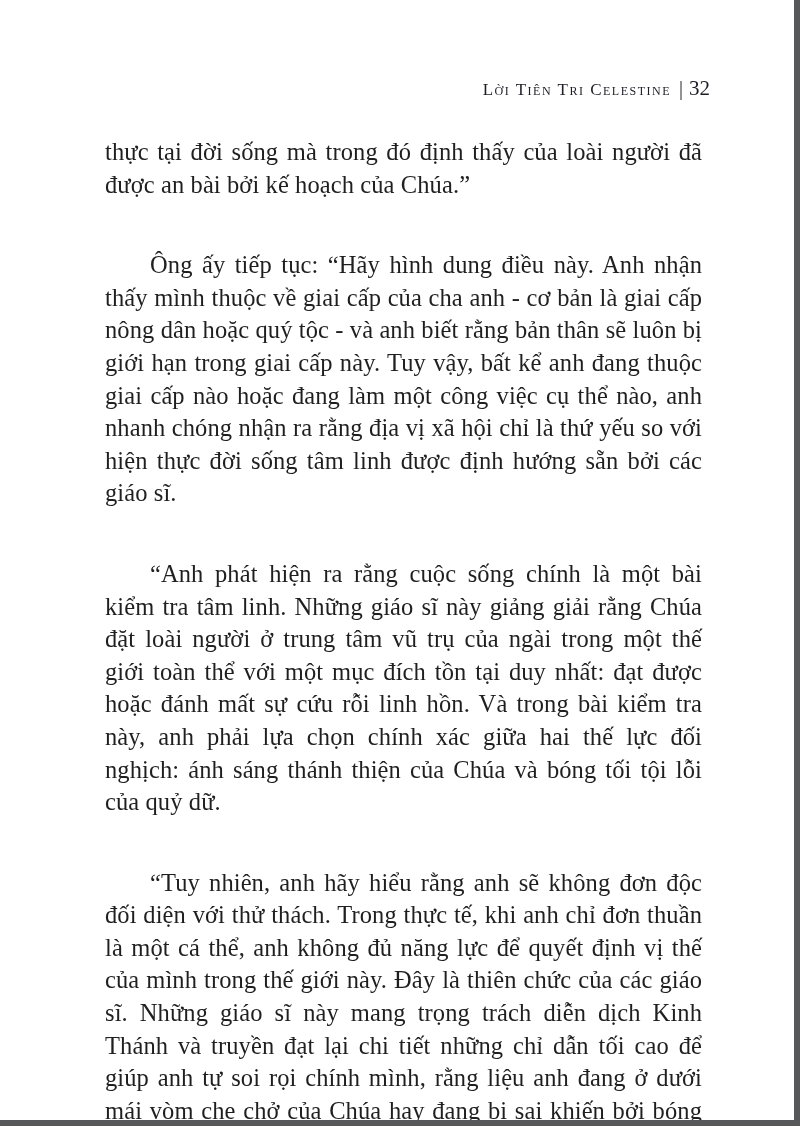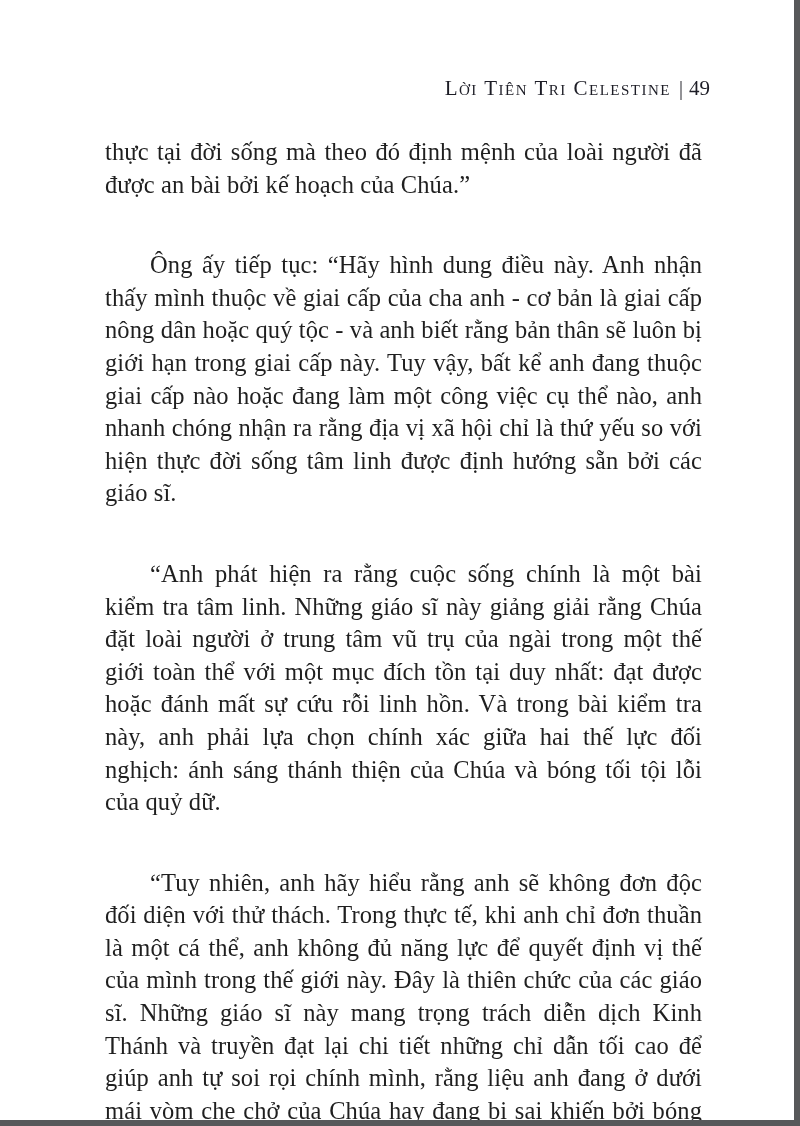--- a/index.html
+++ b/index.html
@@ -40,21 +40,21 @@
     position: absolute;
     top: 76px;
     left: 105px;
     width: 605px;
     text-align: right;
     white-space: nowrap;
     color: #1d1d26;
   }
   .running-header .book-title {
     font-variant: small-caps;
-    font-size: 21px;
+    font-size: 17px;
     letter-spacing: 1.5px;
   }
   .running-header .separator {
     font-size: 20px;
     font-weight: 300;
     padding: 0 6px 0 8px;
     color: #2a2a33;
   }
   .running-header .page-number {
     font-size: 21px;
@@ -78,25 +78,25 @@
     text-indent: 45px;
     margin-top: 48px;
   }
 </style>
 </head>
 <body>
 
 <div class="page">
 
   <div class="running-header">
-    <span class="book-title">Lời Tiên Tri Celestine</span><span class="separator">|</span><span class="page-number">49</span>
+    <span class="book-title">Lời Tiên Tri Celestine</span><span class="separator">|</span><span class="page-number">32</span>
   </div>
 
   <div class="text-block">
-    <p>thực tại đời sống mà theo đó định mệnh của loài người đã được an bài bởi kế hoạch của Chúa.”</p>
+    <p>thực tại đời sống mà trong đó định thấy của loài người đã được an bài bởi kế hoạch của Chúa.”</p>
     <p class="indented">Ông ấy tiếp tục: “Hãy hình dung điều này. Anh nhận thấy mình thuộc về giai cấp của cha anh - cơ bản là giai cấp nông dân hoặc quý tộc - và anh biết rằng bản thân sẽ luôn bị giới hạn trong giai cấp này. Tuy vậy, bất kể anh đang thuộc giai cấp nào hoặc đang làm một công việc cụ thể nào, anh nhanh chóng nhận ra rằng địa vị xã hội chỉ là thứ yếu so với hiện thực đời sống tâm linh được định hướng sẵn bởi các giáo sĩ.</p>
     <p class="indented">“Anh phát hiện ra rằng cuộc sống chính là một bài kiểm tra tâm linh. Những giáo sĩ này giảng giải rằng Chúa đặt loài người ở trung tâm vũ trụ của ngài trong một thế giới toàn thể với một mục đích tồn tại duy nhất: đạt được hoặc đánh mất sự cứu rỗi linh hồn. Và trong bài kiểm tra này, anh phải lựa chọn chính xác giữa hai thế lực đối nghịch: ánh sáng thánh thiện của Chúa và bóng tối tội lỗi của quỷ dữ.</p>
     <p class="indented">“Tuy nhiên, anh hãy hiểu rằng anh sẽ không đơn độc đối diện với thử thách. Trong thực tế, khi anh chỉ đơn thuần là một cá thể, anh không đủ năng lực để quyết định vị thế của mình trong thế giới này. Đây là thiên chức của các giáo sĩ. Những giáo sĩ này mang trọng trách diễn dịch Kinh Thánh và truyền đạt lại chi tiết những chỉ dẫn tối cao để giúp anh tự soi rọi chính mình, rằng liệu anh đang ở dưới mái vòm che chở của Chúa hay đang bị sai khiến bởi bóng tối tội lỗi của quỷ Satan. Nếu anh đi theo những chỉ dẫn đó, anh chắc chắn nhận được ân phúc ở thế giới bên kia. Nhưng nếu anh không đi theo con đường các giáo sĩ đã</p>
   </div>
 
   <div class="edge-strip-right"></div>
   <div class="edge-strip-bottom"></div>
 
 </div>
 

